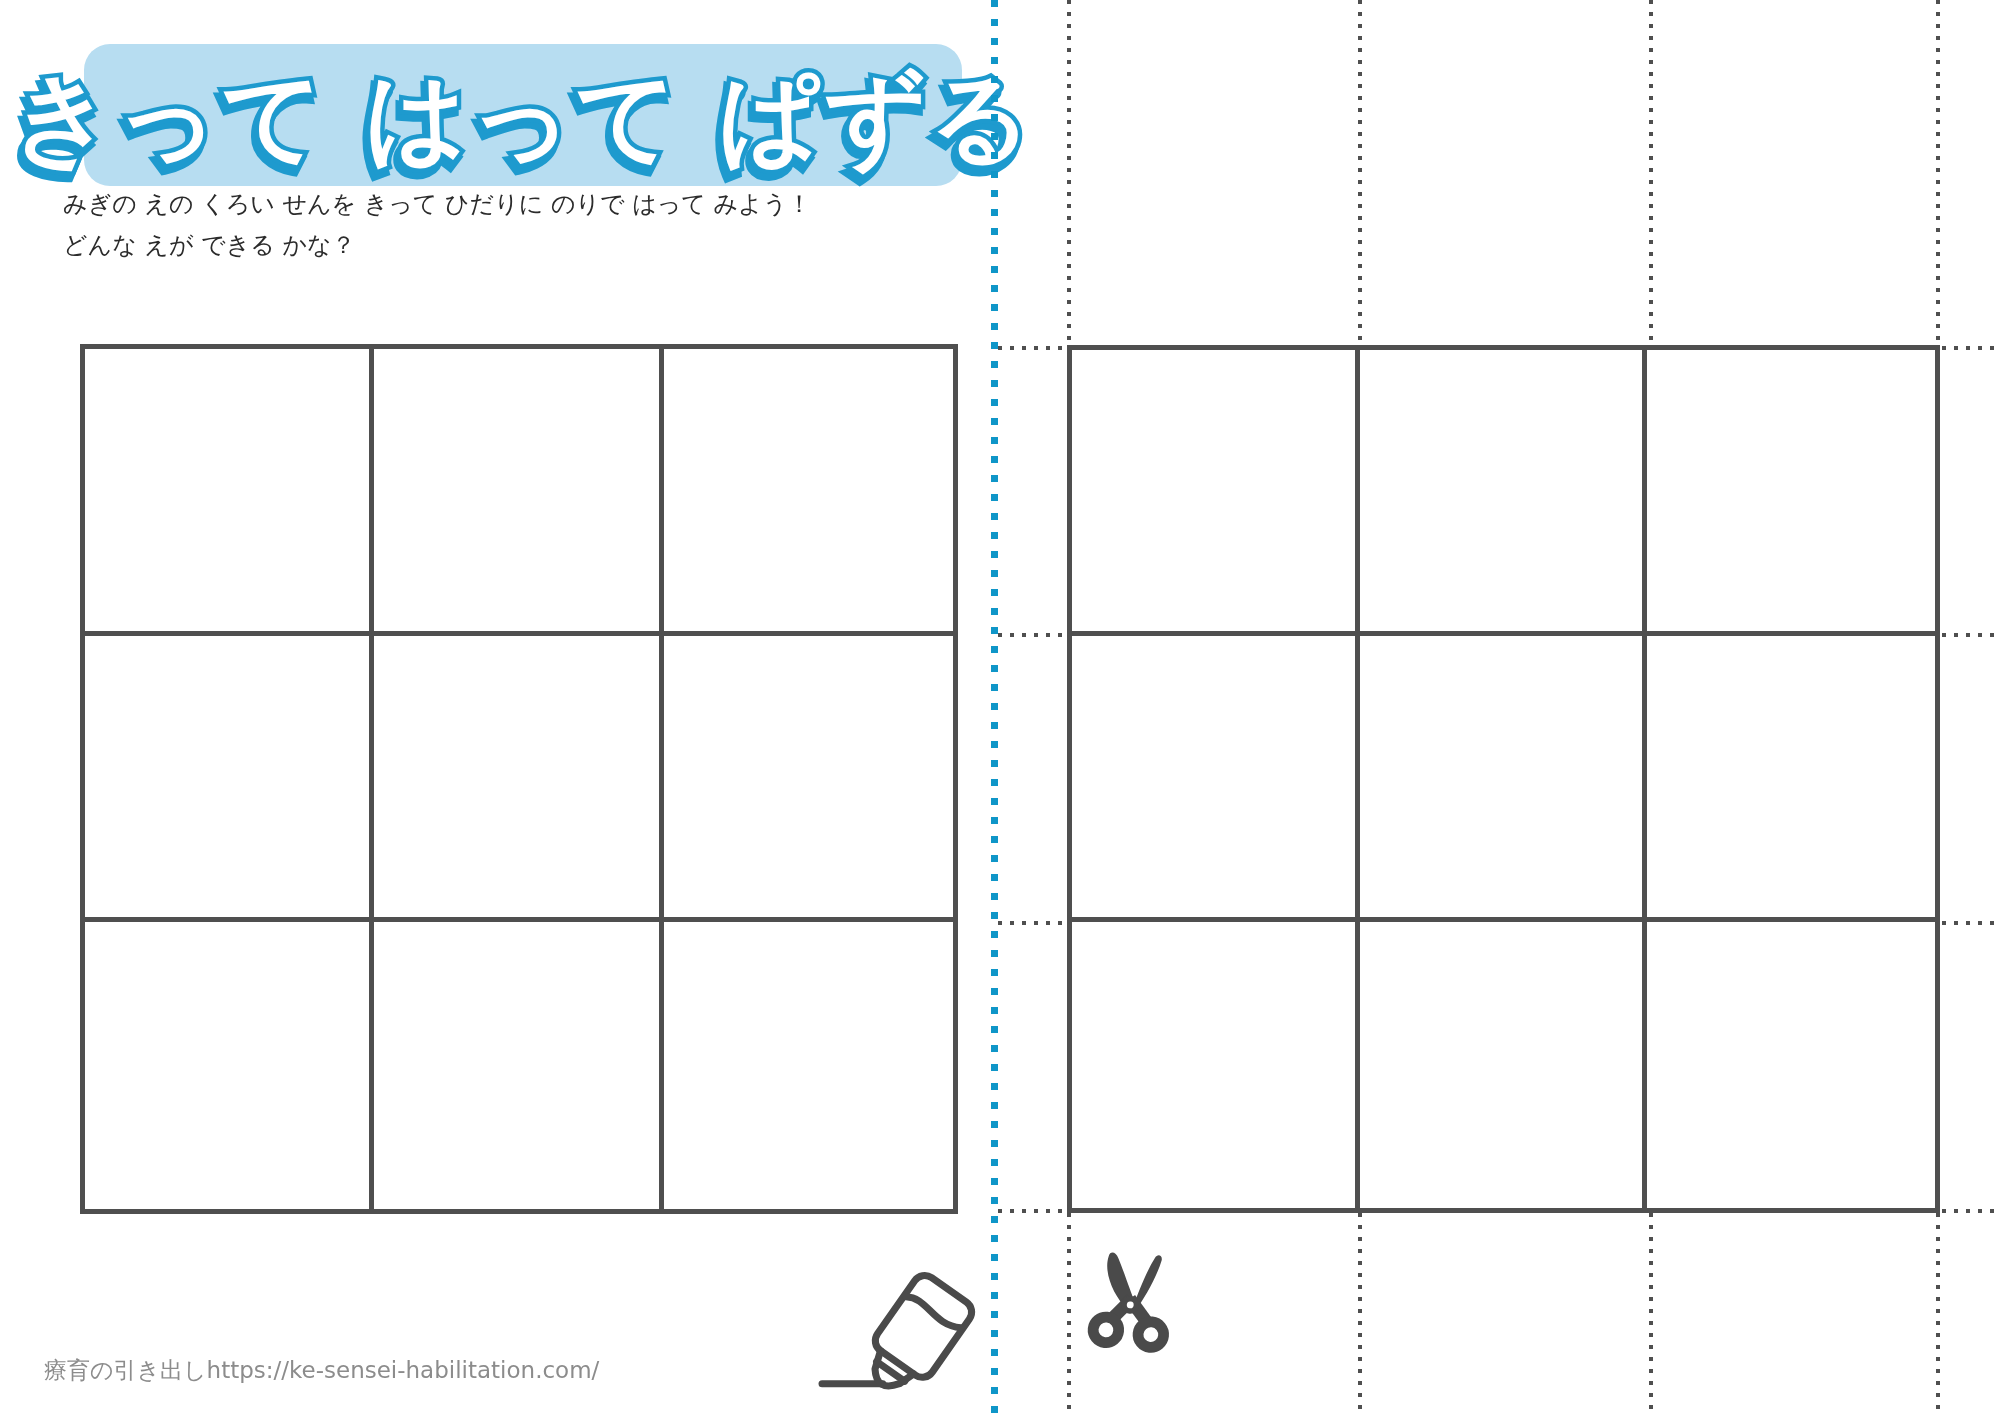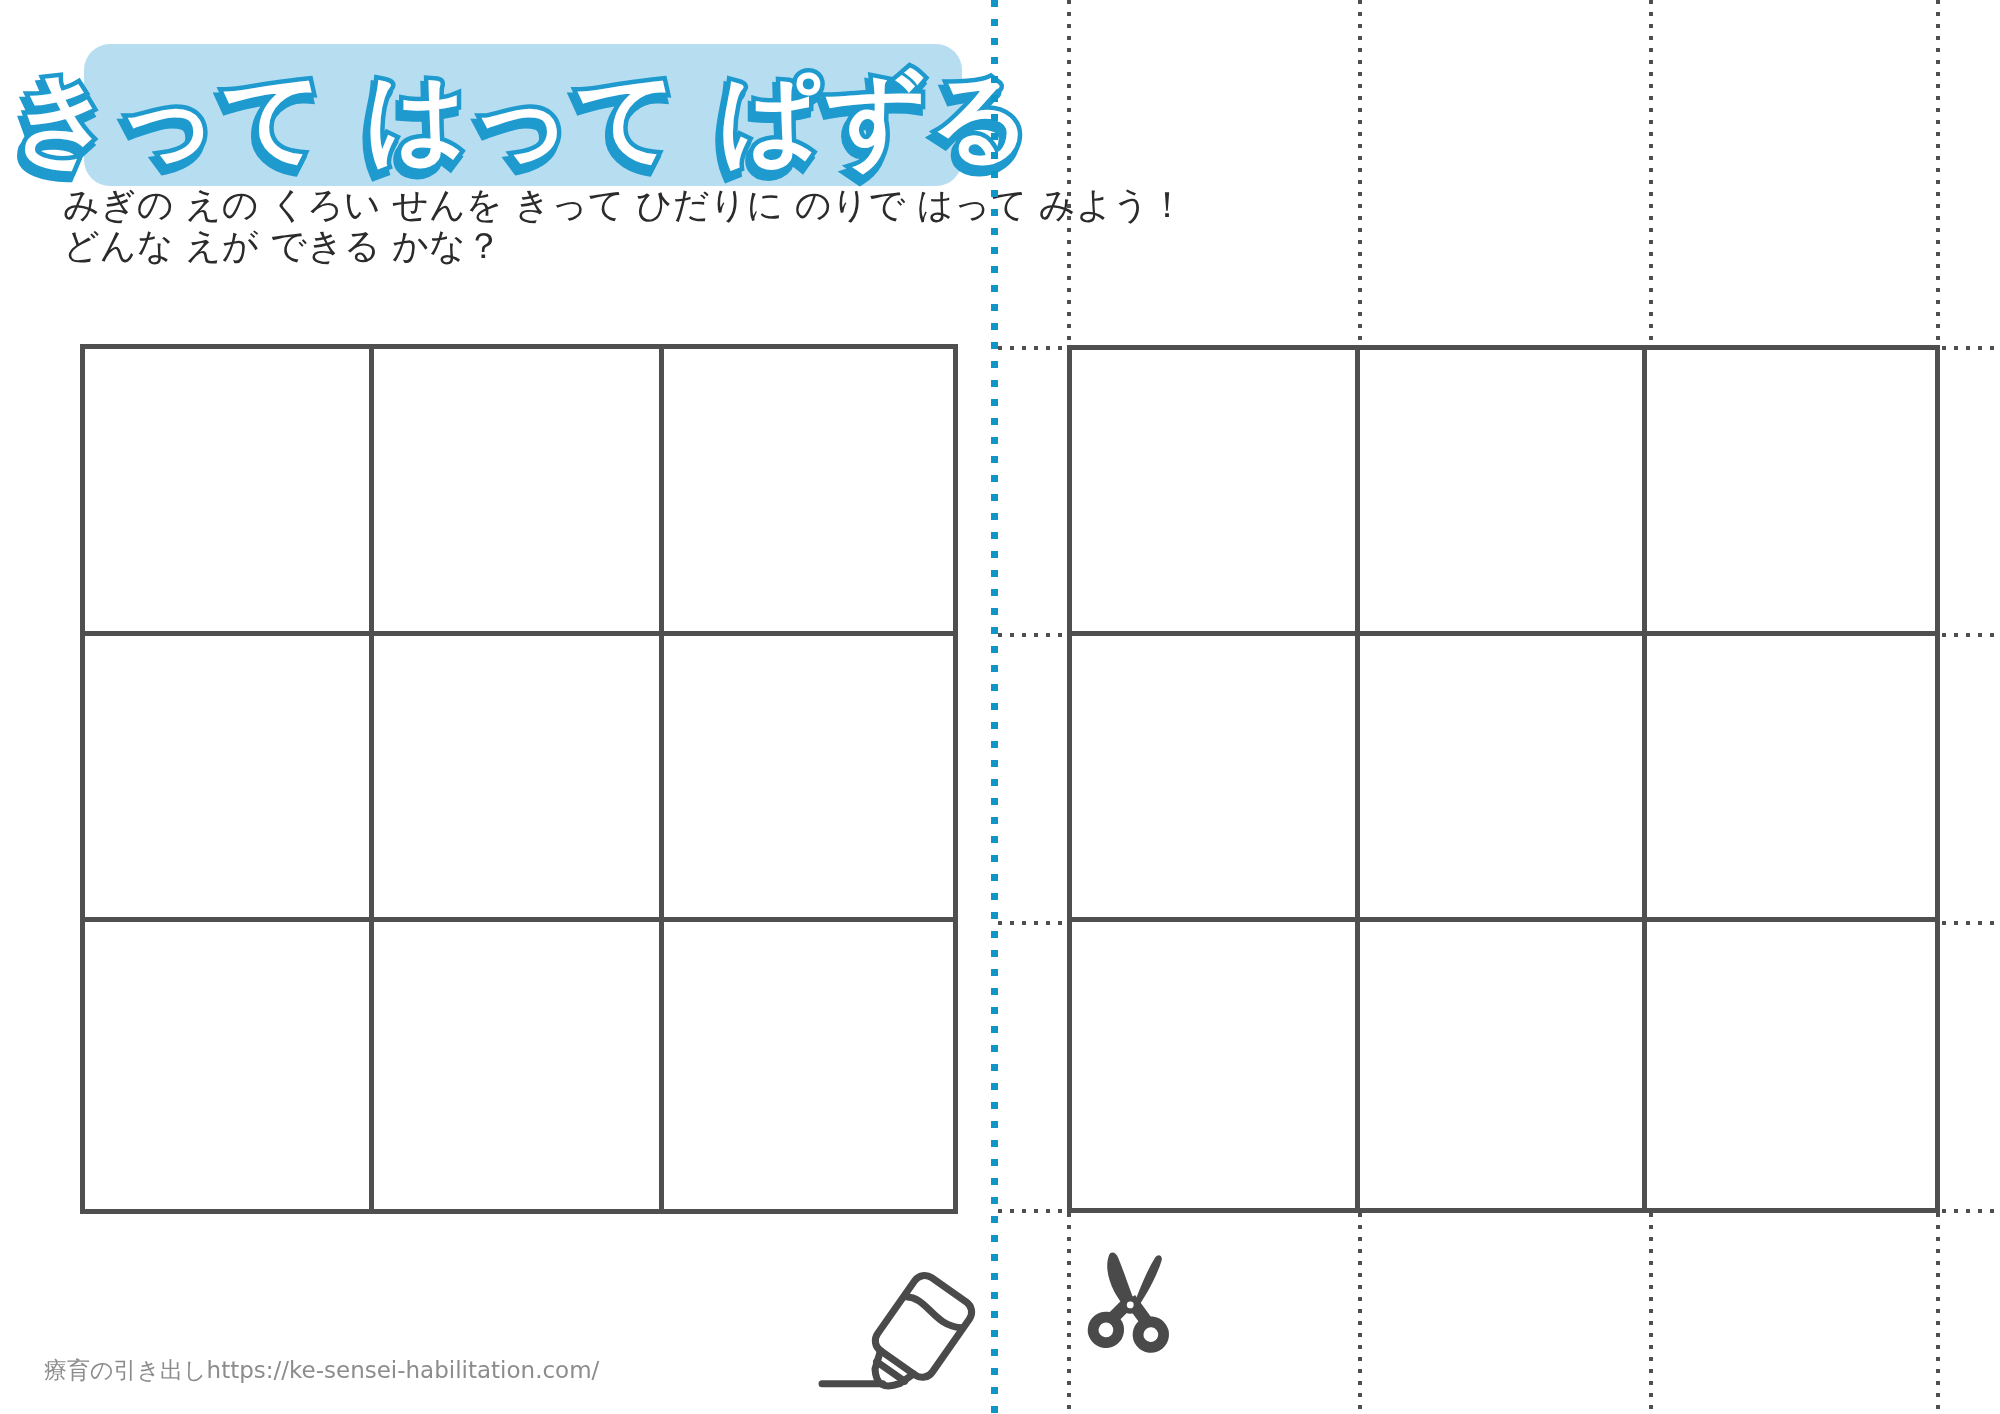--- a/index.html
+++ b/index.html
@@ -18,21 +18,21 @@
   .title-svg text {
     font-family:"DejaVu Sans", sans-serif; font-weight:700; font-size:100px;
     letter-spacing:3px; text-anchor:middle;
   }
   .title-shadow { fill:var(--title-stroke,#1e9ace); stroke:var(--title-stroke,#1e9ace); stroke-width:10px; }
   .title-main  { fill:var(--title-fill,#ffffff); stroke:var(--title-stroke,#1e9ace); stroke-width:9px; paint-order:stroke fill; }
 
   
   .instructions {
     position:absolute; left:63px; top:184px;
-    font-size:36px; line-height:41px; color:var(--text,#2b2b2b);
+    font-size:24px; line-height:41px; color:var(--text,#2b2b2b);
     white-space:nowrap;
   }
 
   
   .grid {
     position:absolute; box-sizing:border-box; background:#fff;
     border:5px solid var(--grid-line,#4f4f4f);
     display:grid; grid-template-columns:repeat(3,1fr); grid-template-rows:repeat(3,1fr);
   }
   .grid-left  { left:80px;  top:344px; width:878px; height:870px; }

